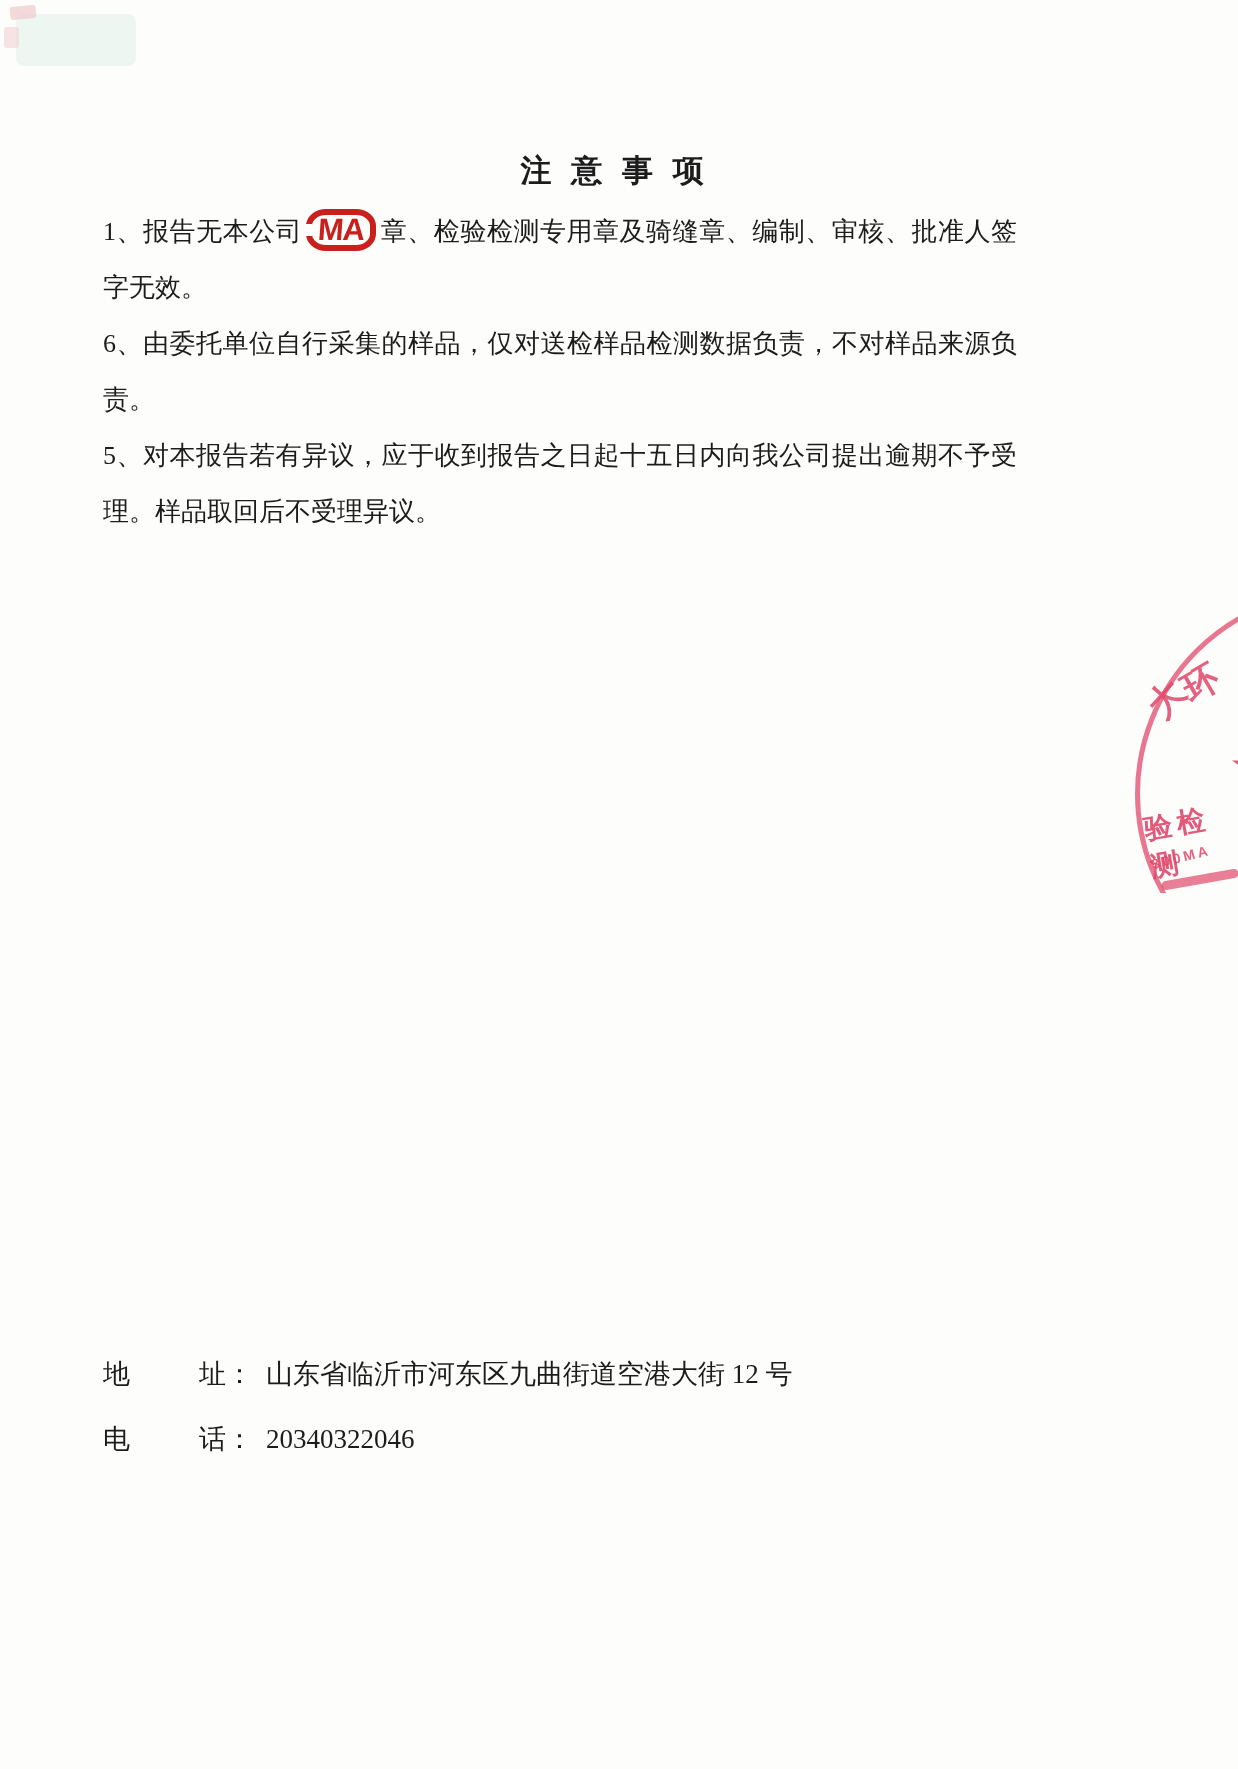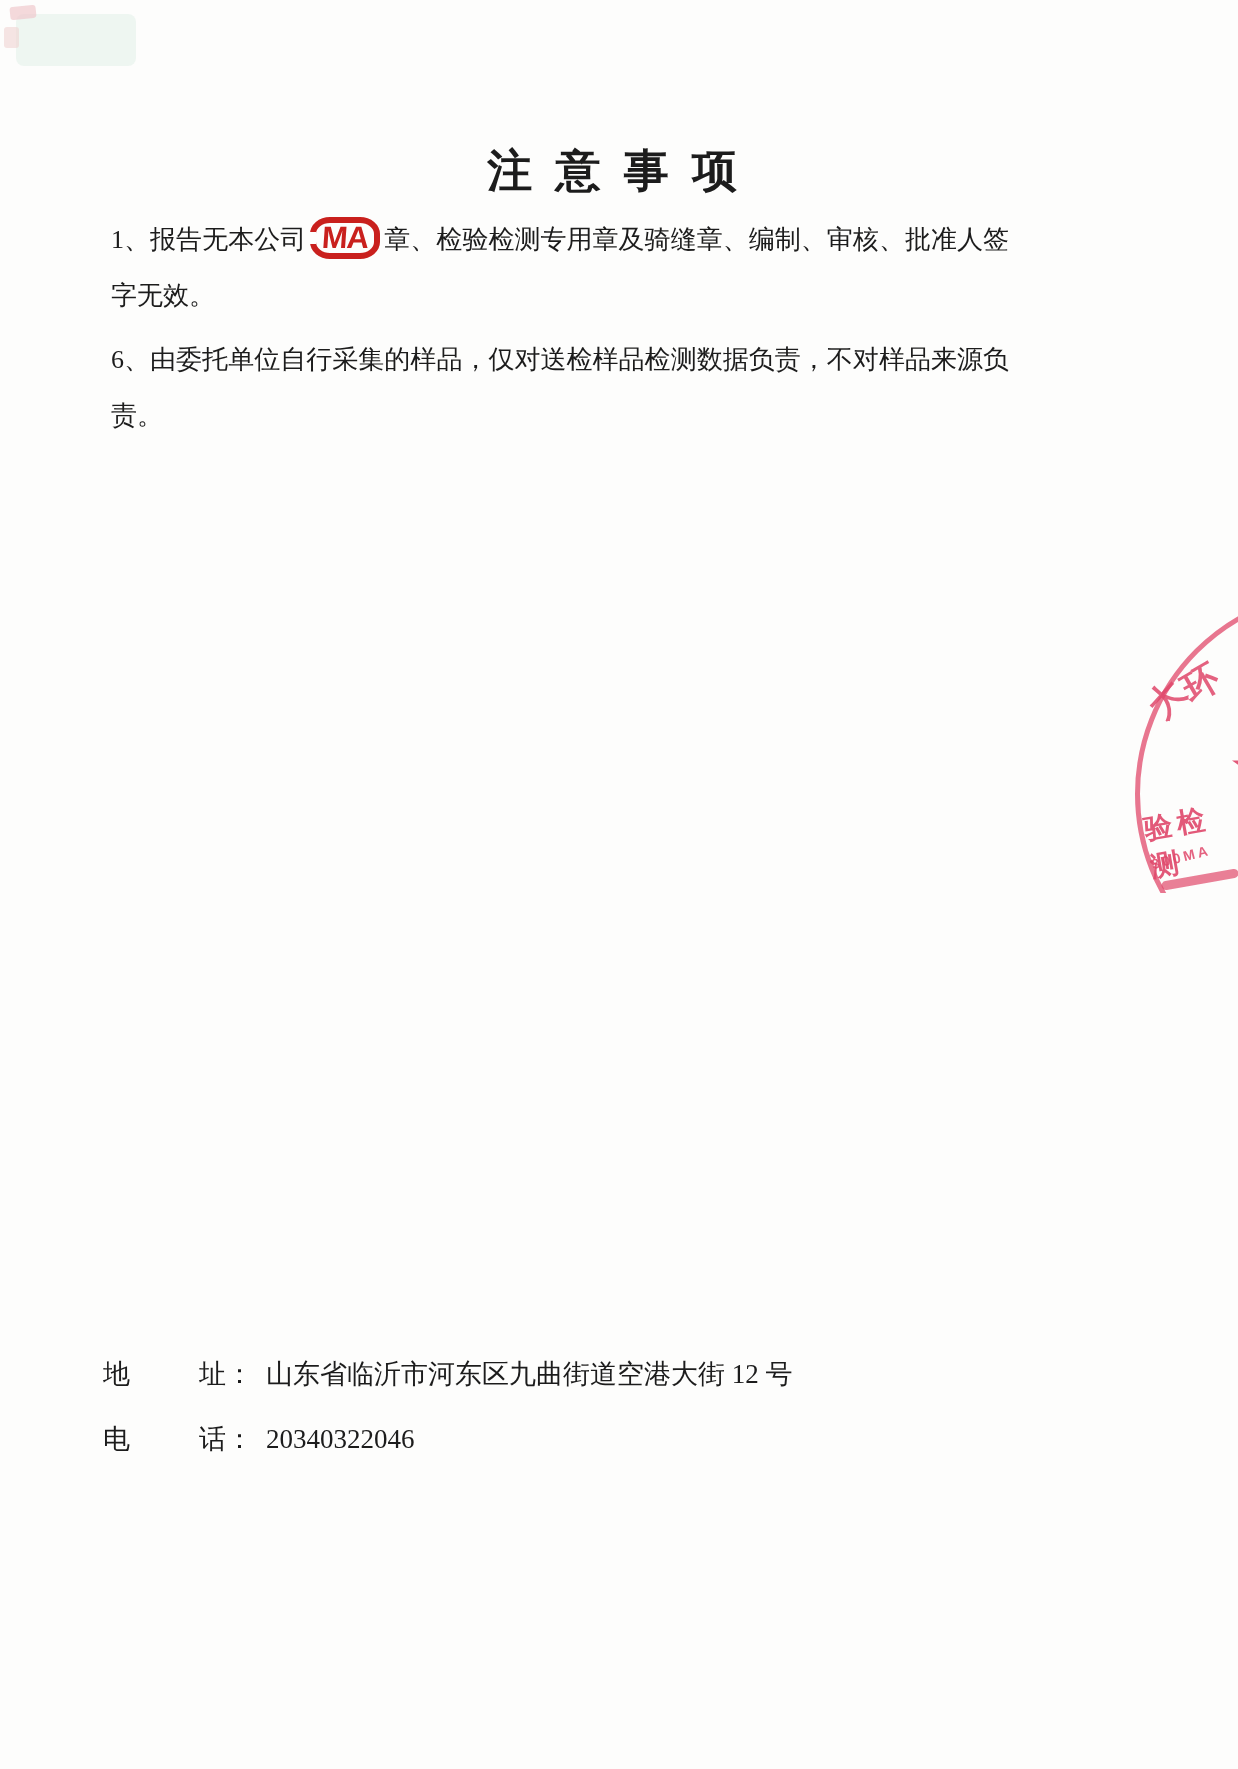--- a/index.html
+++ b/index.html
@@ -16,34 +16,34 @@
   .corner-mark-c { position: absolute; left: 16px; top: 14px; width: 120px; height: 52px;
     background: #eef6f1; border-radius: 8px; }
   .corner-mark-a { position: absolute; left: 10px; top: 6px; width: 26px; height: 13px;
     background: #efc9cd; border-radius: 3px; transform: rotate(-6deg); opacity: .7; }
   .corner-mark-b { position: absolute; left: 4px; top: 27px; width: 15px; height: 21px;
     background: #f0d4d2; border-radius: 3px; opacity: .6; }
 
   .doc-title {
     margin: 138px 8px 0 0;
     text-align: center;
-    font-size: 45px; font-weight: bold;
+    font-size: 31px; font-weight: bold;
     letter-spacing: 6px;
     line-height: 66px;
     white-space: pre;
   }
 
   .notice {
     width: 914px;
     margin: 0 0 0 103px;
     font-size: 26px;
     line-height: 56px;
     text-align: justify;
   }
-  .notice p { margin: 8px; }
+  .notice p { margin: 0; }
 
   
   .cma-logo {
     display: inline-block; position: relative;
     width: 70px; height: 42px;
     border: 6px solid #c9201d;
     border-radius: 20px / 17px;
     vertical-align: middle;
     margin: -9px 4px 0 4px;
     text-align: center;
@@ -99,20 +99,21 @@
 <div class="corner-mark-a"></div>
 <div class="corner-mark-b"></div>
 
 <h1 class="doc-title">注 意 事 项</h1>
 
 <div class="notice">
   <p>
     <span>1、报告无本公司</span><span class="cma-logo"><span class="cma-text">MA</span></span><span>章、检验检测专用章及骑缝章、编制、审核、批准人签字无效。</span>
   </p>
   <p>6、由委托单位自行采集的样品，仅对送检样品检测数据负责，不对样品来源负责。</p>
+  <p>5、对本报告若有异议，应于收到报告之日起十五日内向我公司提出逾期不予受理。样品取回后不受理异议。</p>
 </div>
 
 <div class="stamp">
   <div class="stamp-ring"></div>
   <div class="stamp-star">★</div>
   <div class="stamp-char stamp-char-1">大</div>
   <div class="stamp-char stamp-char-2">环</div>
   <div class="stamp-bottom">验检测</div>
   <div class="stamp-cma">300MA</div>
   <div class="stamp-smudge"></div>

